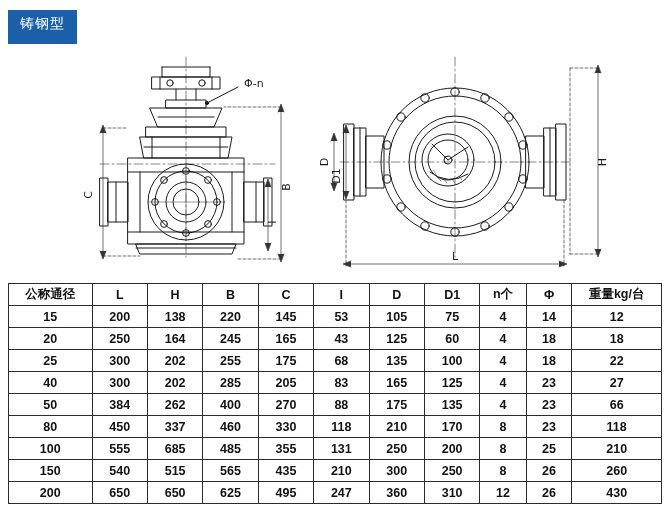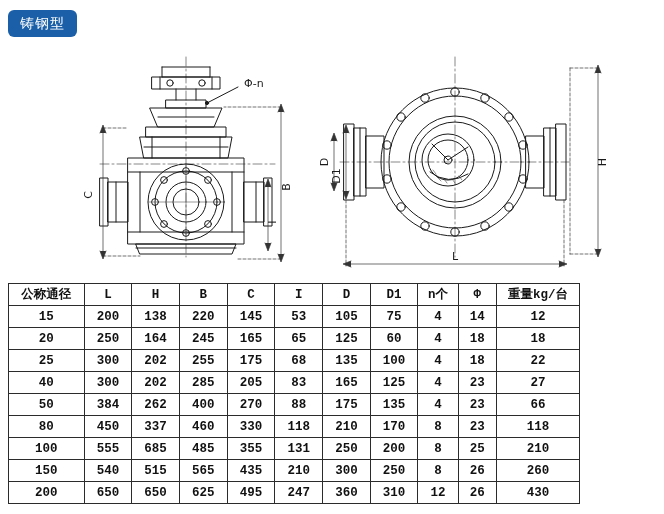--- a/index.html
+++ b/index.html
@@ -22,46 +22,45 @@
   }
   
   .title-badge {
     position: absolute;
     left: 8px;
     top: 10px;
     background: #1a5fa8;
     color: #ffffff;
     font-size: 14px;
     line-height: 14px;
-    padding: 6px 12px 7px 12px;
+    padding: 6px 12px 14px 12px;
     letter-spacing: 1px;
     font-family: "DejaVu Sans", sans-serif;
-    border-radius: 6px;
   }
   
   .drawing {
     position: absolute;
     left: 0;
     top: 32px;
     width: 664px;
     height: 240px;
   }
   .drawing svg { display: block; }
 
   
   .tbl-wrap {
     position: absolute;
     left: 8px;
     top: 283px;
     width: 648px;
   }
   table.spec {
     border-collapse: collapse;
-    width: 572px;
-    font-family: Liberation Mono, monospace;
+    width: 654px;
+    font-family: Liberation Sans, sans-serif;
   }
   table.spec th, table.spec td {
     border: 1px solid #2b2b2b;
     text-align: center;
     font-size: 12.5px;
     font-weight: bold;
     height: 21px;
     padding: 0;
     color: #111;
     white-space: nowrap;
@@ -292,21 +291,21 @@
           <td class="w-n">4</td>
           <td class="w-n">14</td>
           <td class="w-last">12</td>
         </tr>
         <tr>
           <td class="first">20</td>
           <td class="w-l">250</td>
           <td class="w-l">164</td>
           <td class="w-l">245</td>
           <td class="w-l">165</td>
-          <td class="w-l">65</td>
+          <td class="w-l">43</td>
           <td class="w-l">125</td>
           <td class="w-l">60</td>
           <td class="w-n">4</td>
           <td class="w-n">18</td>
           <td class="w-last">18</td>
         </tr>
         <tr>
           <td class="first">25</td>
           <td class="w-l">300</td>
           <td class="w-l">202</td>

